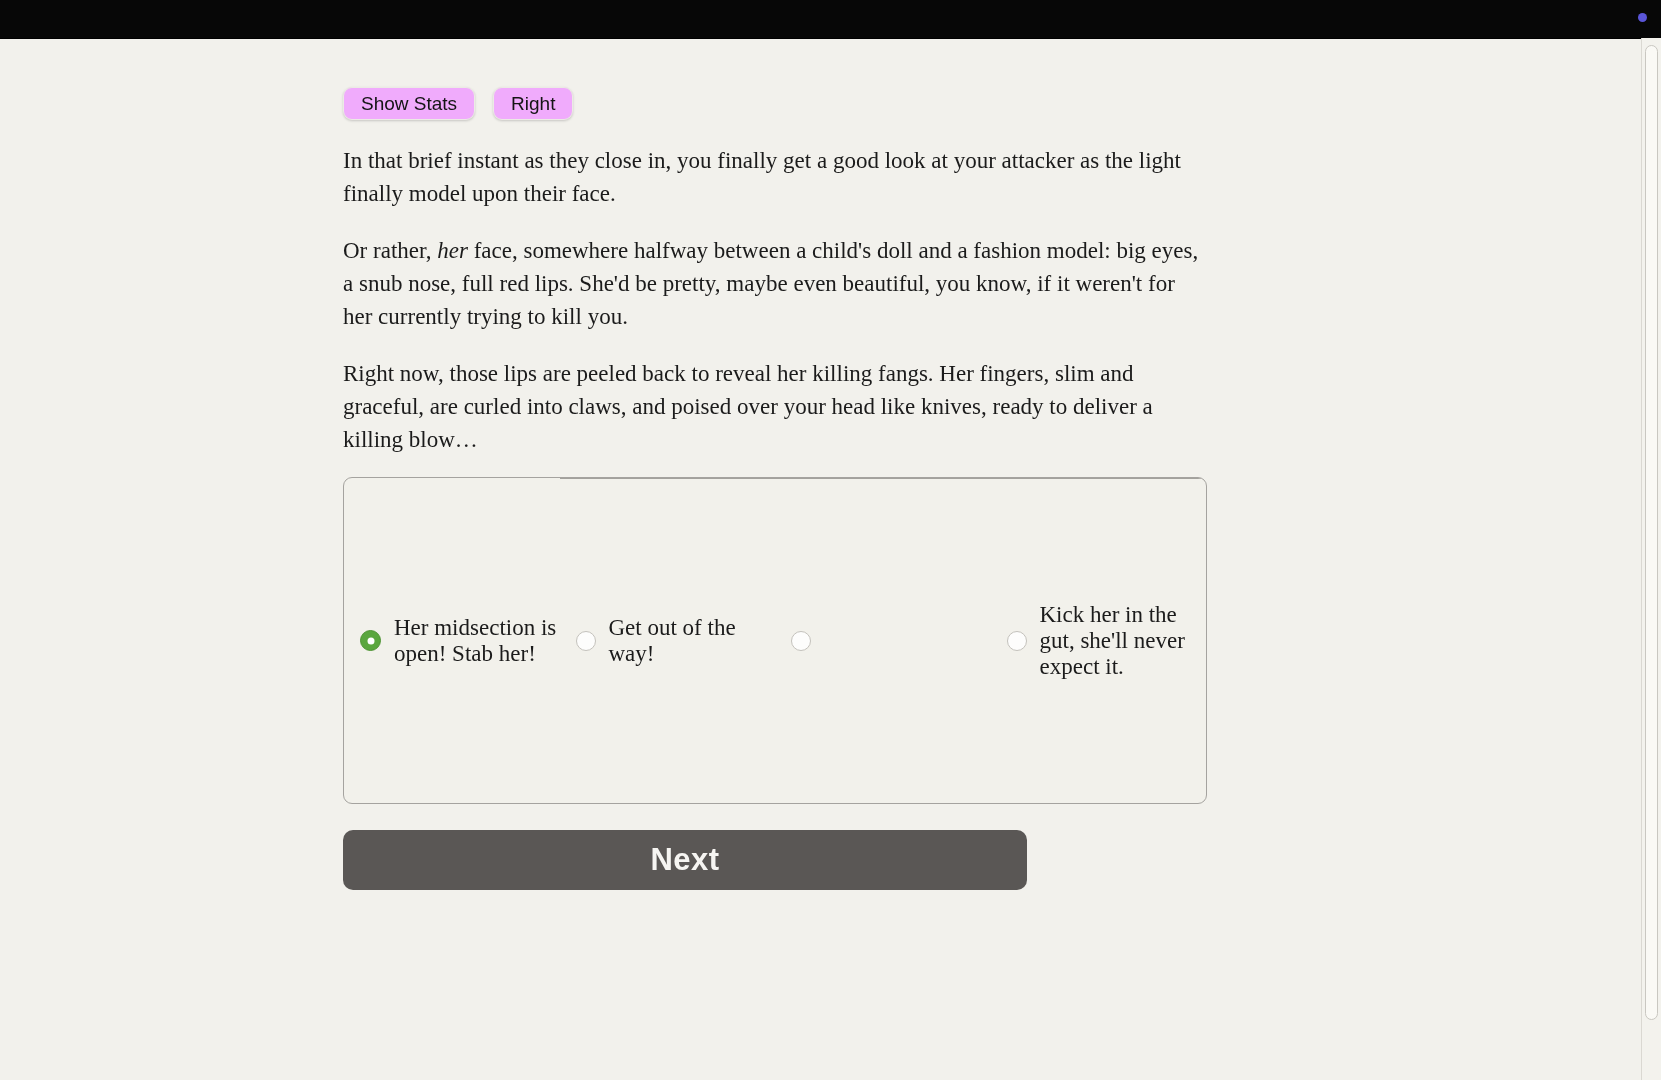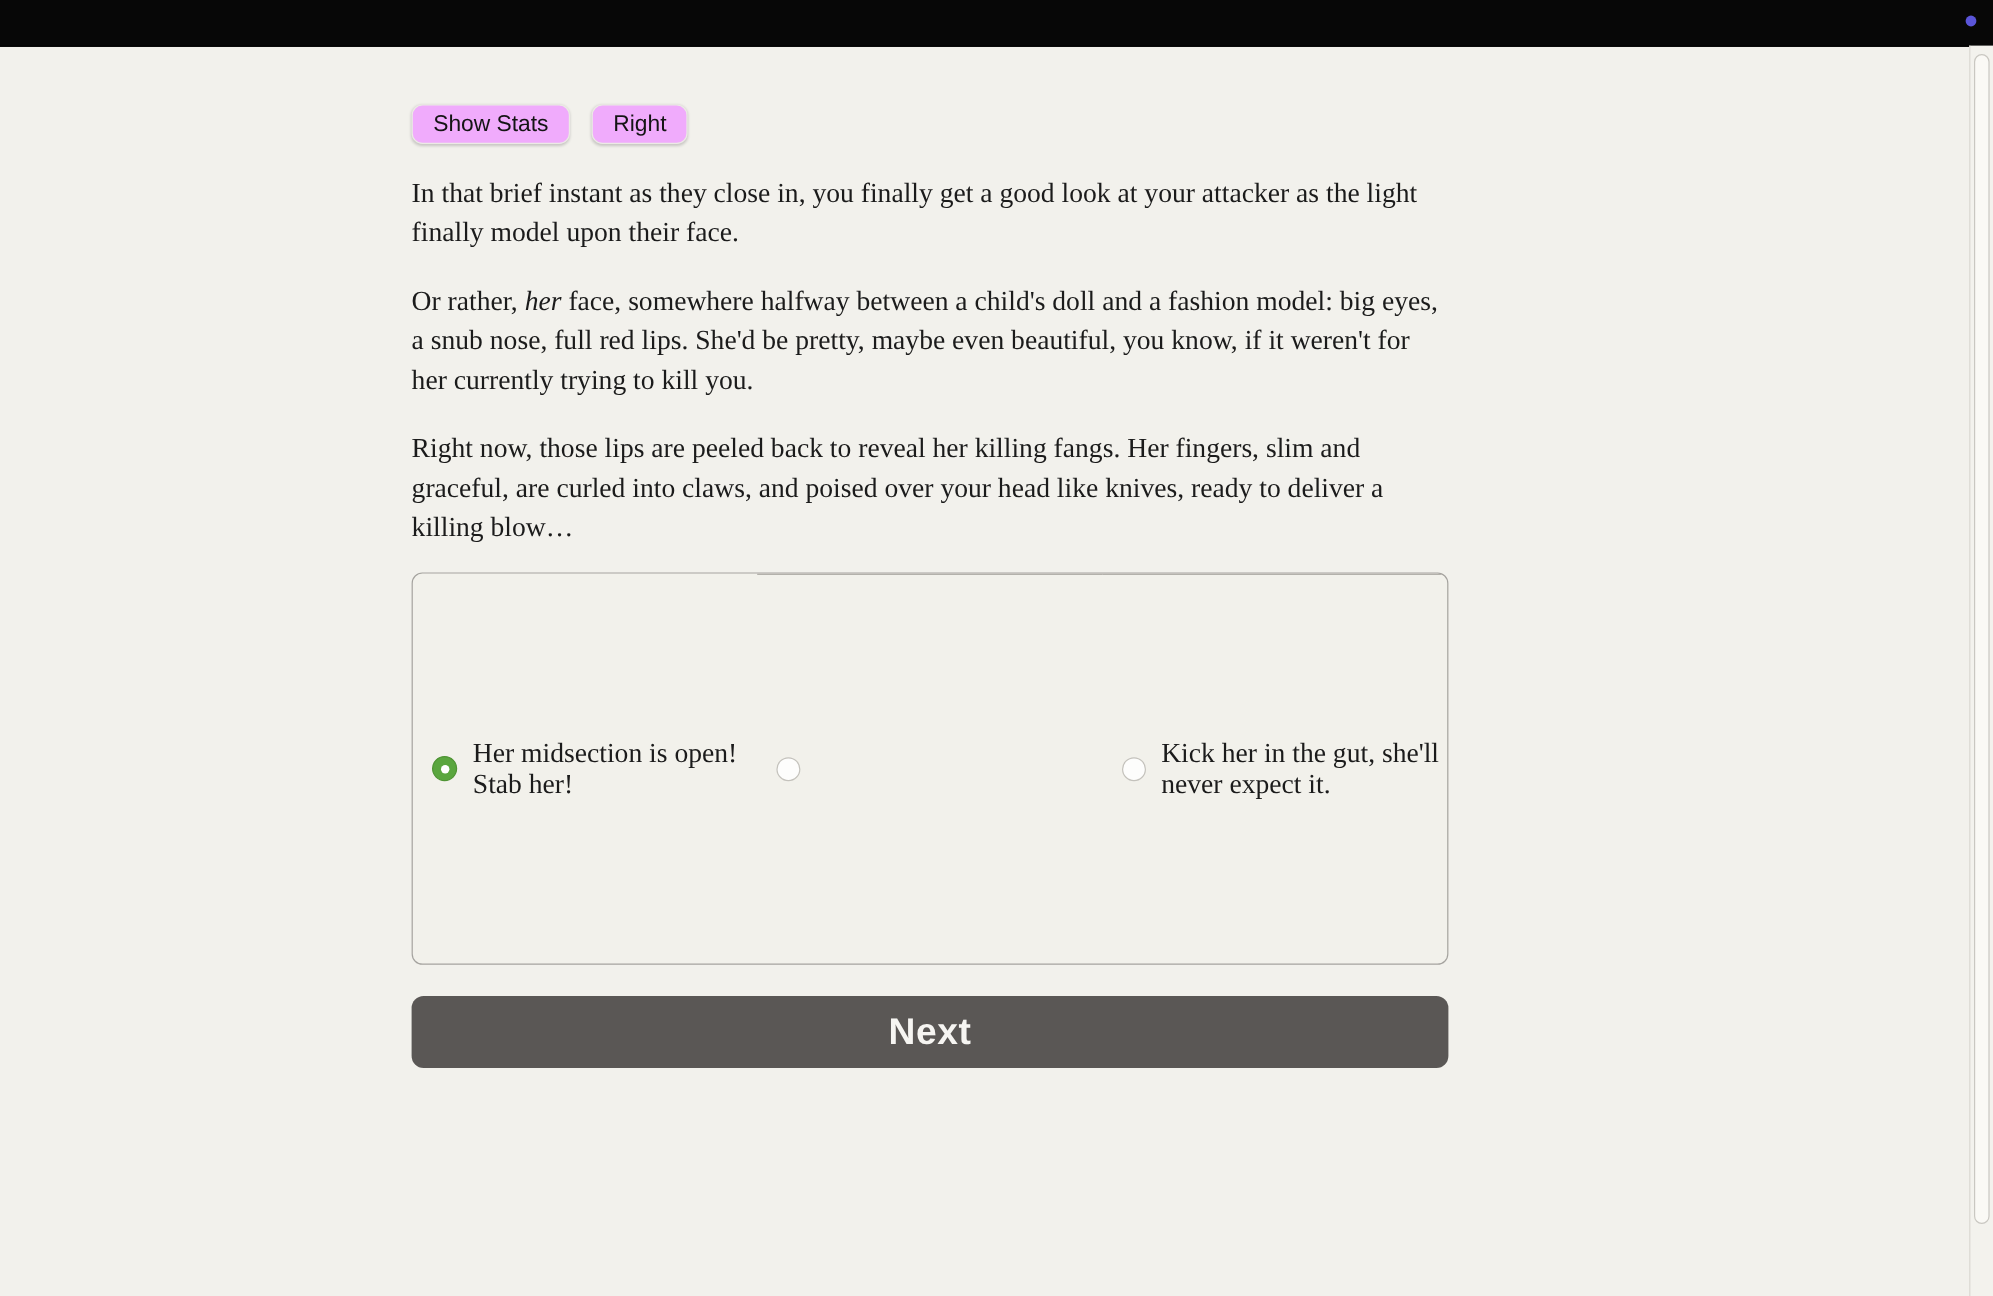--- a/index.html
+++ b/index.html
@@ -55,21 +55,21 @@
     width:21px; height:21px; background:var(--accent-green); border:1px solid #4f9434;
   }
   .radio.selected::after {
     content:""; position:absolute; left:50%; top:50%; transform:translate(-50%,-50%);
     width:7px; height:7px; border-radius:50%; background:#ffffff;
   }
   .choice-label {
     font-family:"Liberation Serif", serif; font-size:23px; color:#1b1b1b;
   }
   .next-btn {
-    margin-top:26px; width:864px; height:60px; border:none; border-radius:10px;
+    margin-top:26px; width:684px; height:60px; border:none; border-radius:10px;
     background:var(--next-bg); color:#f6f5f2;
     font-family:"Liberation Sans", sans-serif; font-size:31px; font-weight:bold;
     cursor:pointer; letter-spacing:0.5px;
   }
 </style>
 </head>
 <body style="--accent-green: #5aa63e; --next-bg: #5a5755; --dot-color: #5a55d8; --topbar-bg: #070707; background: rgb(242, 241, 236);">
 
 <div class="topbar">
   <span class="notif-dot"></span>
@@ -88,20 +88,24 @@
 
   <p class="story">Right now, those lips are peeled back to reveal her killing fangs. Her fingers, slim and graceful, are curled into claws, and poised over your head like knives, ready to deliver a killing blow…</p>
 
   <div class="choice-box">
 
     <label class="choice-row">
       <span class="radio selected"></span>
       <span class="choice-label">Her midsection is open! Stab her!</span>
     </label>
 
+    <label class="choice-row">
+      <span class="radio"></span>
+      <span class="choice-label">Get out of the way!</span>
+    </label>
 
     <label class="choice-row">
       <span class="radio"></span>
     </label>
 
     <label class="choice-row">
       <span class="radio"></span>
       <span class="choice-label">Kick her in the gut, she'll never expect it.</span>
     </label>
 

